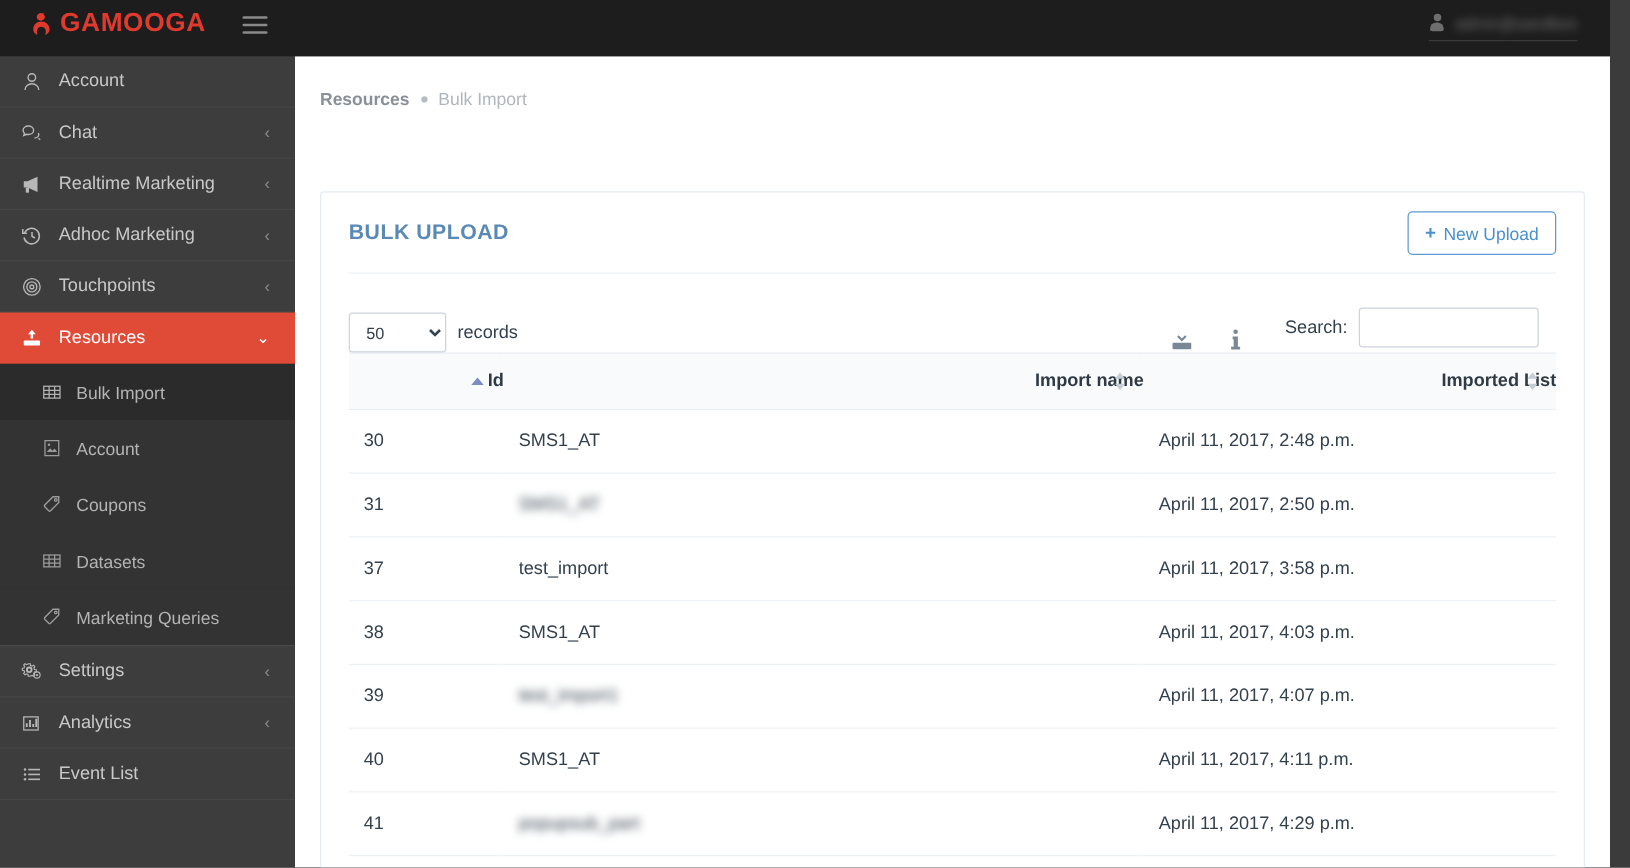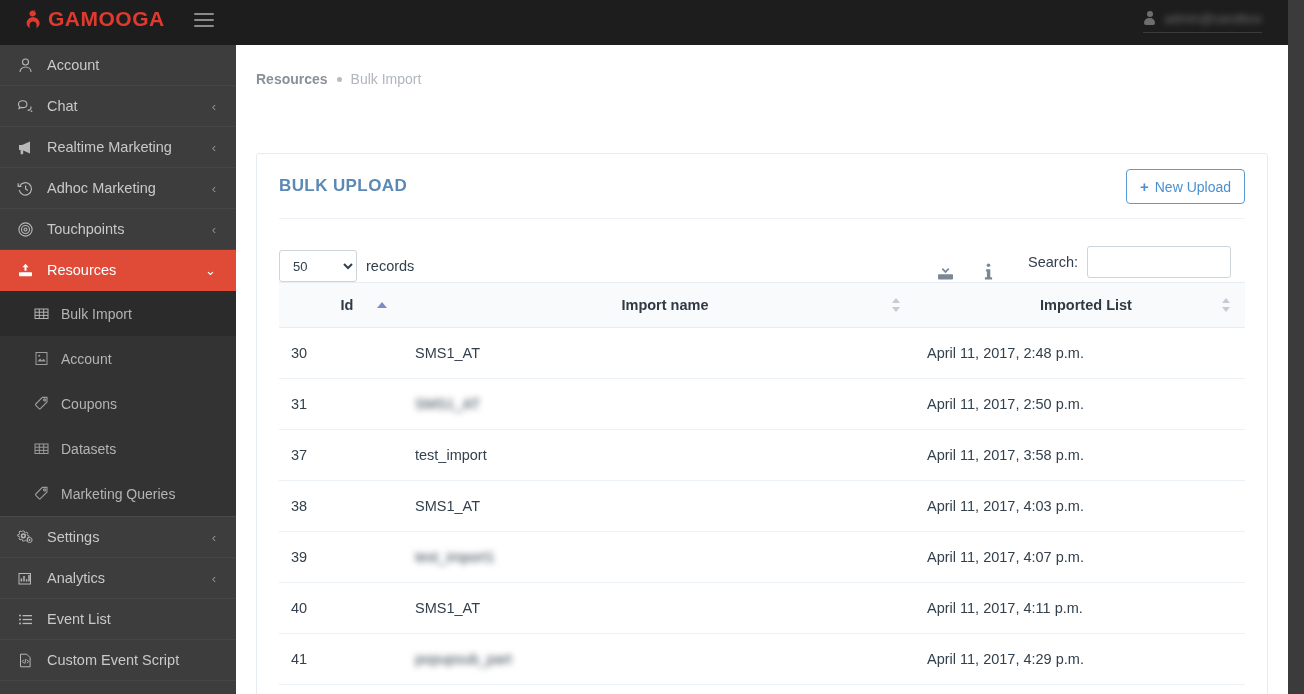--- a/index.html
+++ b/index.html
@@ -153,21 +153,21 @@
   .search-label { color: #33404d; font-size: 14.5px; }
   input.search-input {
     width: 144px; height: 32px; border: 1px solid #ccd4dc;
     border-radius: 3px; padding: 0 8px; font-size: 13px;
     font-family: "Liberation Sans", sans-serif;
     color: #33404d; background: #fff;
   }
 
   table.grid { width: calc(100% - 44px); margin: 0 22px; border-collapse: collapse; }
   table.grid thead th {
-    background: #f8fafb; text-align: center;
+    background: #f8fafb; text-align: right;
     font-size: 14.5px; color: #2f3a45; font-weight: bold;
     padding: 14px 0 14px 0;
     border-top: 1px solid #e7edf2; border-bottom: 1px solid #e7edf2;
     position: relative; cursor: pointer; white-space: nowrap;
   }
   table.grid thead th.c-id { width: 124px; padding-left: 12px; }
   table.grid thead th.c-name { width: 512px; padding-left: 12px; }
   table.grid thead th.c-time { padding-left: 12px; }
   .sort-asc {
     position: absolute; right: 16px; top: 50%;
@@ -382,30 +382,20 @@
           <circle cx="3" cy="8.5" r="1"></circle>
             <rect x="5.6" y="7.9" width="9.4" height="1.3"></rect>
           <circle cx="3" cy="12.4" r="1"></circle>
             <rect x="5.6" y="11.8" width="9.4" height="1.3"></rect>
         </svg>
       </span>
       <span class="label">Event List</span>
       <span class="chev"></span>
     </div>
 
-    <div class="nav-item">
-      <span class="ico">
-        <svg viewBox="0 0 17 17" fill="none" stroke="#b8b8b8" stroke-width="1">
-          <path d="M3.5 2.2h6.2l3.4 3.4v9.2H3.5z"></path>
-          <path d="M6.8 7.6L5.3 9.4l1.5 1.8M10 7.6l1.5 1.8-1.5 1.8M8.9 7.2l-1.2 4.4"></path>
-        </svg>
-      </span>
-      <span class="label">Custom Event Script</span>
-      <span class="chev"></span>
-    </div>
   </div>
 
   <div class="main">
 
     <div class="breadcrumb">
       <span class="crumb-strong">Resources</span>
       <span class="crumb-dot"></span>
       <span class="crumb-plain">Bulk Import</span>
     </div>
 

